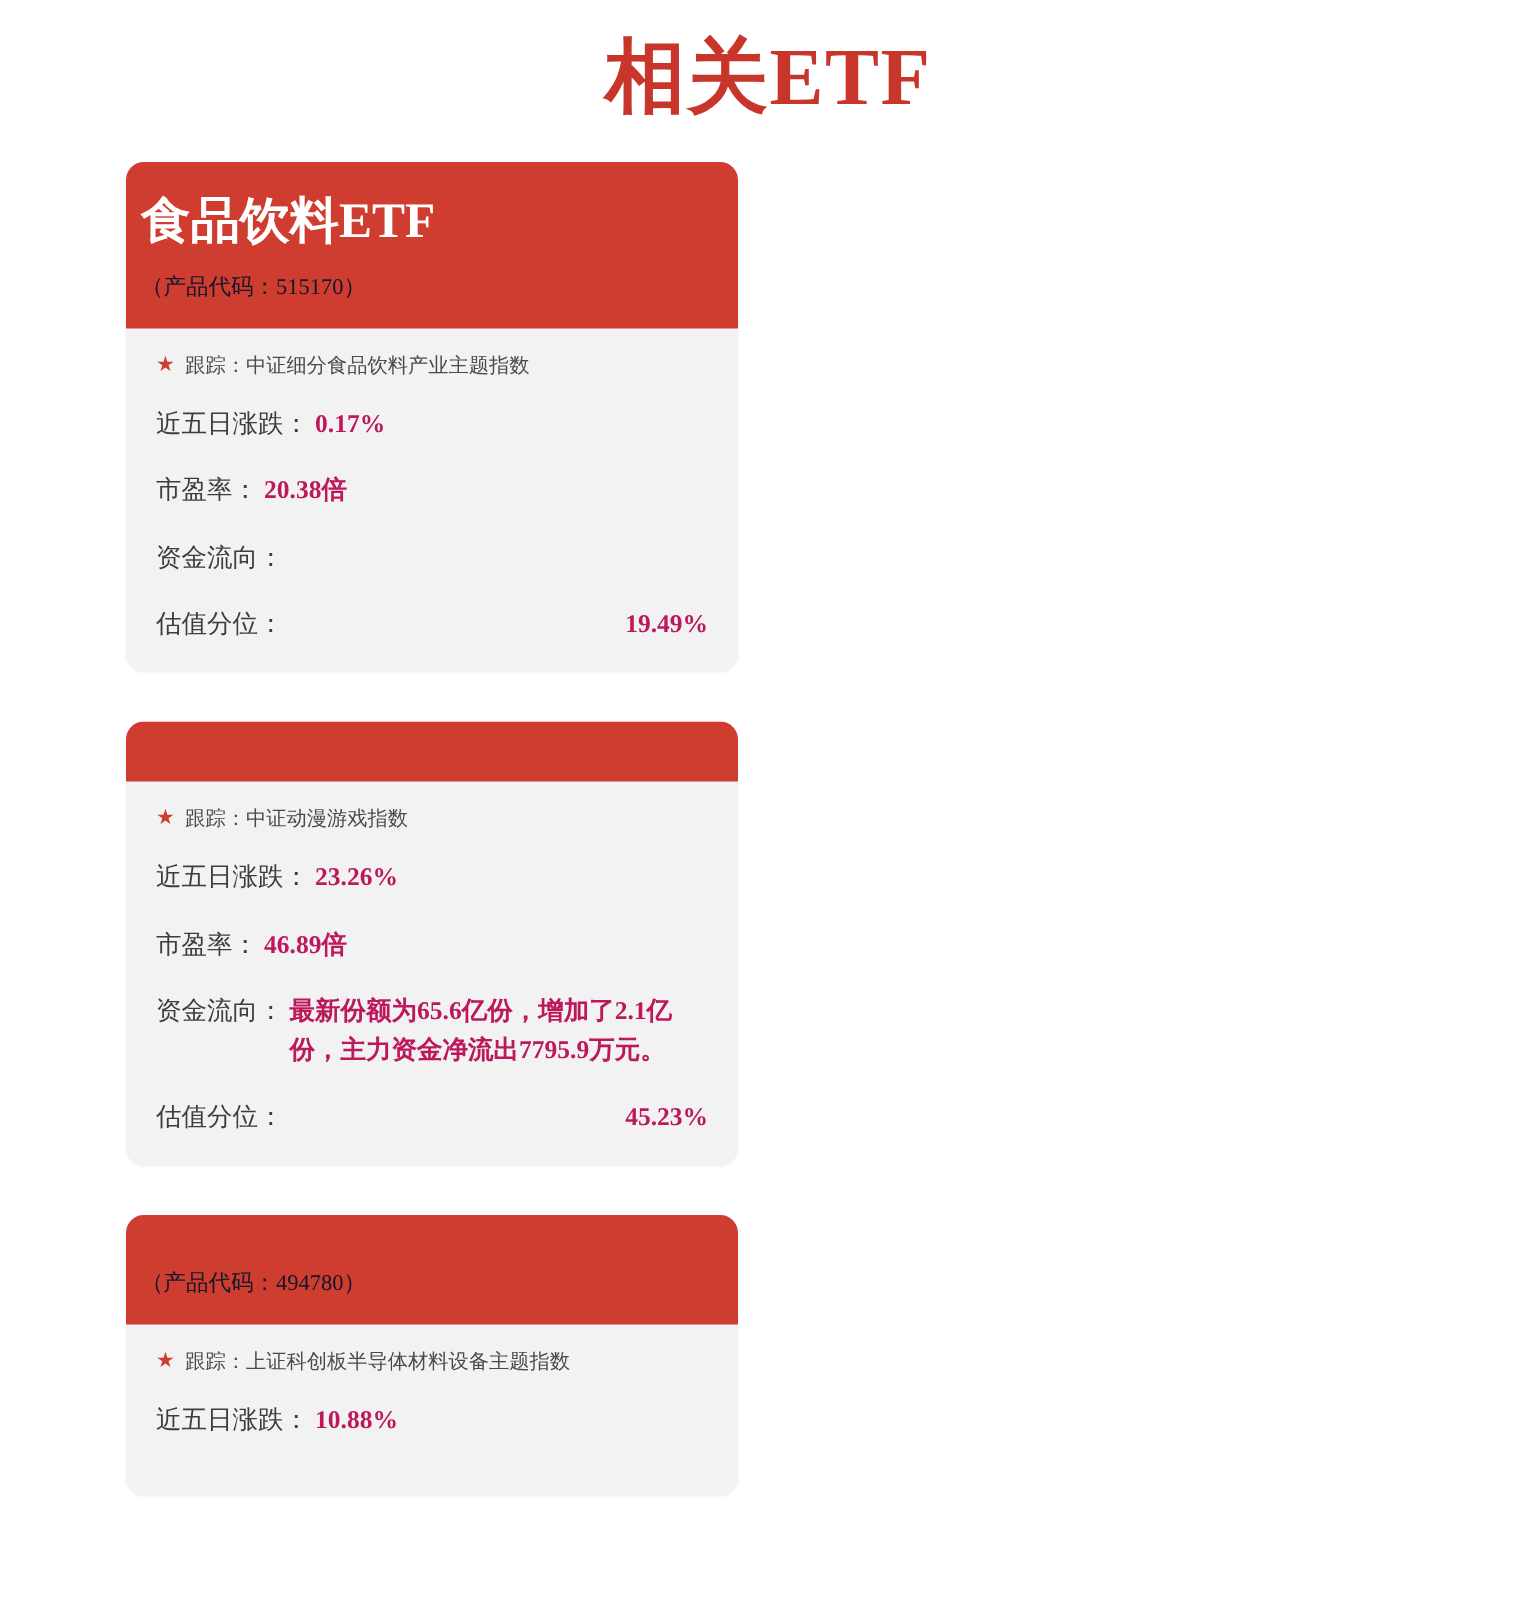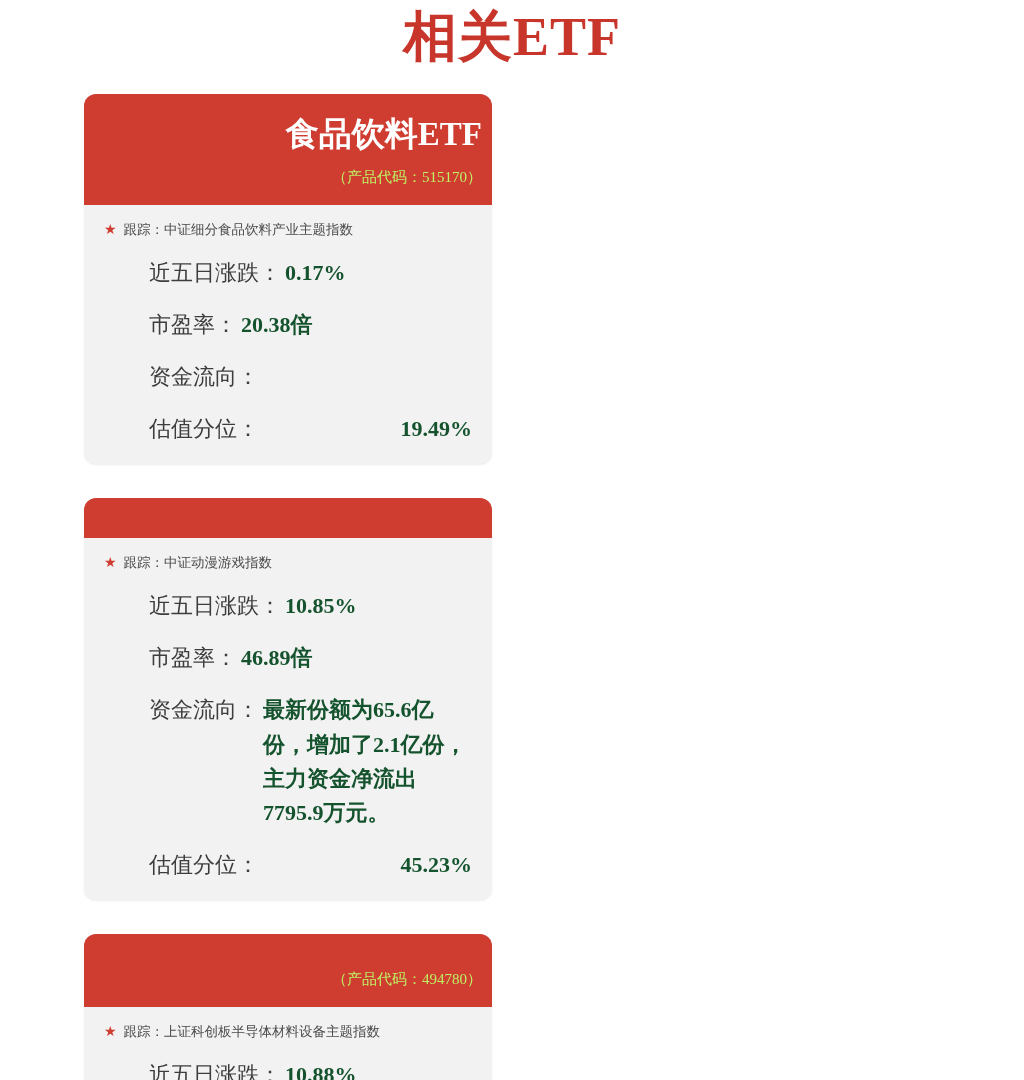--- a/index.html
+++ b/index.html
@@ -20,21 +20,21 @@
     box-sizing: border-box;
   }
   .page-title {
     text-align: center;
     color: #c8352b;
     font-family: "Liberation Serif", serif;
     font-weight: bold;
     font-size: 54px;
     letter-spacing: 1px;
     margin: 0;
-    padding-top: 2px;
+    padding-top: 16px;
     line-height: 1.3;
   }
   .grid {
     display: flex;
     flex-wrap: wrap;
     justify-content: space-between;
     padding: 22px 84px 0 84px;
     box-sizing: border-box;
     gap: 0 44px;
   }
@@ -44,35 +44,35 @@
     border-radius: 12px;
     overflow: hidden;
     margin-bottom: 34px;
     box-shadow: 0 1px 2px rgba(0,0,0,0.08);
     display: flex;
     flex-direction: column;
   }
   .card-header {
     background: #cf3c30;
     color: #ffffff;
-    text-align: right;
+    text-align: left;
     padding: 22px 10px 18px 10px;
   }
   .card-title {
     font-size: 33px;
     font-weight: bold;
     font-family: "Liberation Serif", serif;
     line-height: 1.15;
     white-space: nowrap;
   }
   .card-code {
     font-size: 15px;
     margin-top: 14px;
     font-family: "Liberation Serif", serif;
-    color: #bef264;
+    color: #0f172a;
   }
   .card-body {
     padding: 16px 20px 18px 20px;
     flex: 1;
   }
   .track-row {
     display: flex;
     align-items: flex-start;
     font-size: 13.5px;
     color: #4a4a4a;
@@ -86,35 +86,34 @@
     line-height: 1.3;
   }
   .track-label {
     white-space: nowrap;
     text-align: center;
   }
   .row {
     display: flex;
     align-items: flex-start;
     margin-bottom: 18px;
-    font-size: 22px;
+    font-size: 17px;
     line-height: 1.55;
-    margin-left: 45px;
   }
   .row:last-child {
     margin-bottom: 0;
     justify-content: space-between;
   }
   .row-label {
     color: #3d3d3d;
     white-space: nowrap;
     font-family: "Liberation Serif", serif;
   }
   .row-value {
-    color: #14532d;
+    color: #be185d;
     font-weight: bold;
     font-family: "Liberation Serif", serif;
     margin-left: 4px;
   }
   .row-value.flow {
     flex: 1;
   }
   .spacer {
     flex: 1;
   }
@@ -161,21 +160,21 @@
       <div class="card-header">
       </div>
       <div class="card-body">
         <div class="track-row">
           <span class="star-icon">★</span>
           <span class="track-label">跟踪：</span>
           <span>中证动漫游戏指数</span>
         </div>
         <div class="row">
           <span class="row-label">近五日涨跌：</span>
-          <span class="row-value">10.85%</span>
+          <span class="row-value">23.26%</span>
         </div>
         <div class="row">
           <span class="row-label">市盈率：</span>
           <span class="row-value">46.89倍</span>
         </div>
         <div class="row">
           <span class="row-label">资金流向：</span>
           <span class="row-value flow">最新份额为65.6亿份，增加了2.1亿份，主力资金净流出7795.9万元。</span>
         </div>
         <div class="row">

